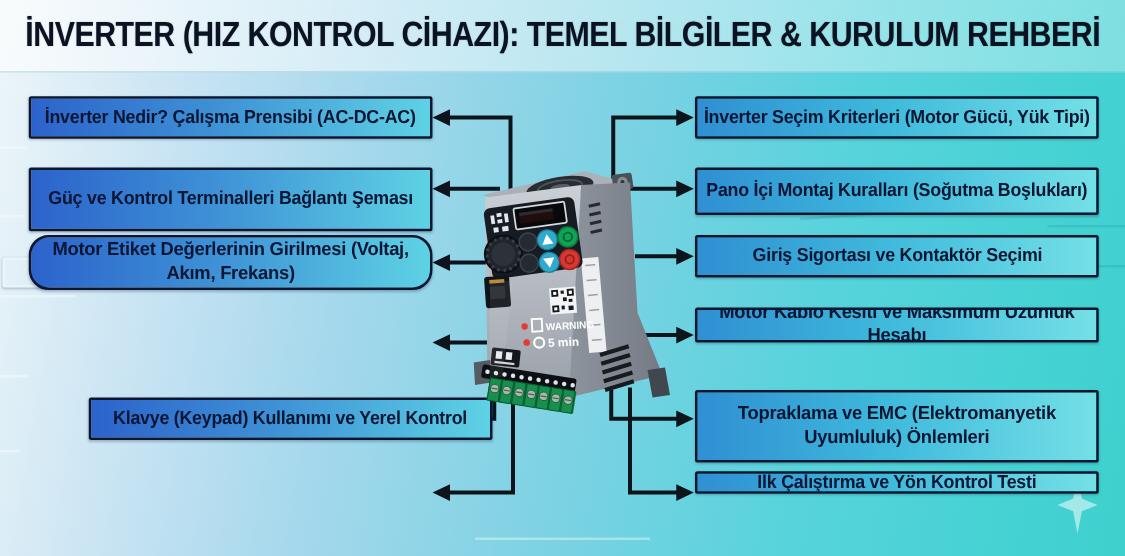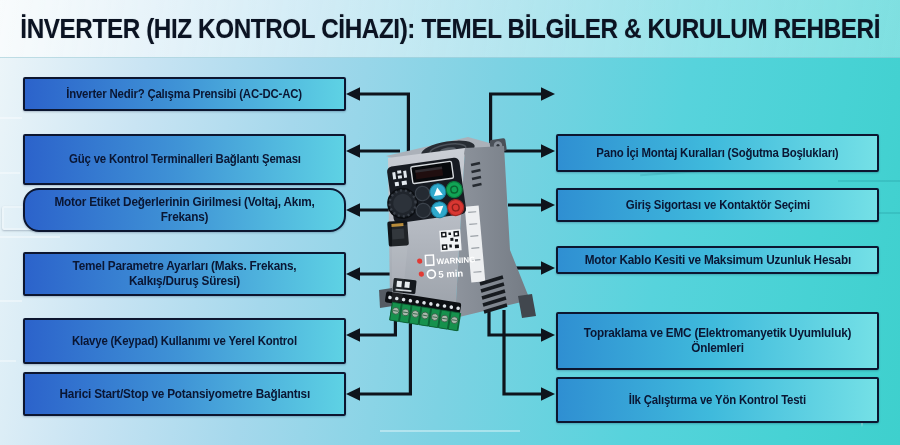--- a/index.html
+++ b/index.html
@@ -26,21 +26,21 @@
     text-shadow:0 0 1px rgba(10,19,34,.35);
   }
   
   #connectors{position:absolute;left:0;top:0;z-index:2;}
   #device{position:absolute;left:352px;top:132px;z-index:4;}
   
   .box{
     position:absolute;z-index:3;box-sizing:border-box;
     border:2.5px solid #0c1630;border-radius:2px;
     display:flex;align-items:center;justify-content:center;text-align:center;
-    font-weight:bold;color:#0a1633;font-size:12px;line-height:1.25;
+    font-weight:bold;color:#0a1633;font-size:15px;line-height:1.25;
     padding:1px 9px;overflow:hidden;letter-spacing:-.2px;
     box-shadow:0 1px 2px rgba(10,30,60,.25);
   }
   .box.left{left:23px;width:323px;background:linear-gradient(90deg,#2c63cb 0%,#3f93d6 48%,#5ed2e4 100%);}
   .box.right{left:556px;width:323px;background:linear-gradient(90deg,#2f8fd2 0%,#3fbadc 48%,#74e0e6 100%);}
   .box .lbl{display:block;transform:scaleX(.98);}
   .one-line .lbl{white-space:nowrap;transform:scaleX(.95);}
   
   #sparkle{
     position:absolute;left:846px;top:381px;width:32px;height:46px;z-index:1;
@@ -130,43 +130,40 @@
 
   <div class="box left one-line" style="top:77px;height:34px;">
       <span class="lbl">İnverter Nedir? Çalışma Prensibi (AC-DC-AC)</span>
     </div>
   <div class="box left one-line" style="top:134px;height:51px;">
       <span class="lbl">Güç ve Kontrol Terminalleri Bağlantı Şeması</span>
     </div>
   <div class="box left" style="top:188px;height:44px;border-radius:16px;">
       <span class="lbl">Motor Etiket Değerlerinin Girilmesi (Voltaj, Akım, Frekans)</span>
     </div>
-  <div class="box left" style="top:252px;height:44px;">
-      <span class="lbl">Temel Parametre Ayarları (Maks. Frekans, Kalkış/Duruş Süresi)</span>
-    </div>
-  <div class="box left one-line" style="top:318px;height:46px;">
+  <div class="box left one-line" style="top:318px;height:34px;margin-left:48px;">
       <span class="lbl">Klavye (Keypad) Kullanımı ve Yerel Kontrol</span>
     </div>
-  <div class="box left" style="top:372px;height:44px;">
-      <span class="lbl">Harici Start/Stop ve Potansiyometre Bağlantısı</span>
-    </div>
-
+
+  <div class="box right one-line" style="top:77px;height:34px;">
+      <span class="lbl">İnverter Seçim Kriterleri (Motor Gücü, Yük Tipi)</span>
+    </div>
   <div class="box right one-line" style="top:134px;height:38px;">
       <span class="lbl">Pano İçi Montaj Kuralları (Soğutma Boşlukları)</span>
     </div>
   <div class="box right one-line" style="top:188px;height:34px;text-align:center;">
       <span class="lbl">Giriş Sigortası ve Kontaktör Seçimi</span>
     </div>
   <div class="box right" style="top:246px;height:28px;">
       <span class="lbl">Motor Kablo Kesiti ve Maksimum Uzunluk Hesabı</span>
     </div>
   <div class="box right" style="top:312px;height:58px;">
       <span class="lbl">Topraklama ve EMC (Elektromanyetik Uyumluluk) Önlemleri</span>
     </div>
-  <div class="box right one-line" style="top:377px;height:46px;">
+  <div class="box right one-line" style="top:377px;height:18px;">
       <span class="lbl">İlk Çalıştırma ve Yön Kontrol Testi</span>
     </div>
 
   <svg id="device" width="200" height="220" viewBox="0 0 200 220">
     <defs>
       <linearGradient id="gFront" x1="0" y1="0" x2="0" y2="1">
         <stop offset="0" stop-color="#cbcfd6"></stop>
           <stop offset=".5" stop-color="#b3b8c0"></stop>
           <stop offset="1" stop-color="#9aa0a8"></stop>
       </linearGradient>

